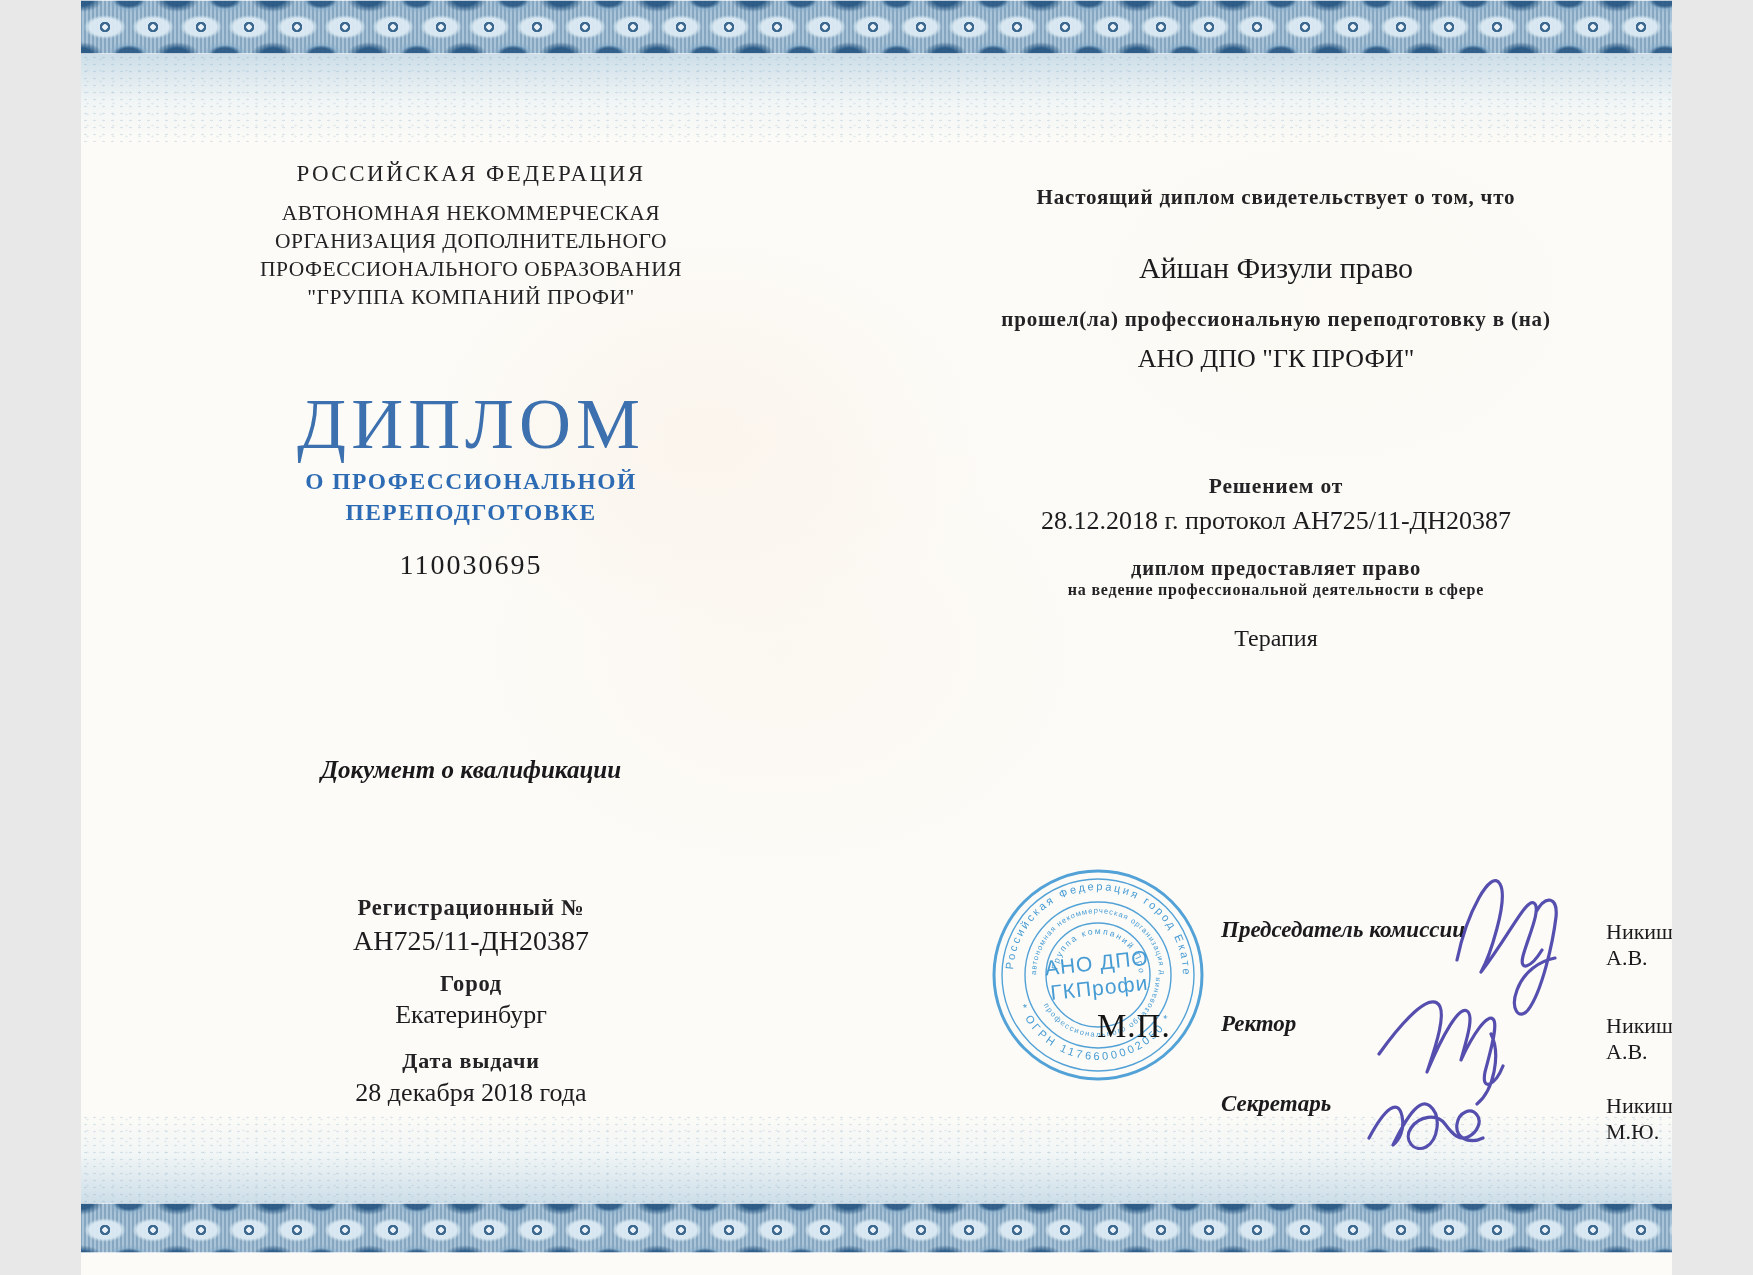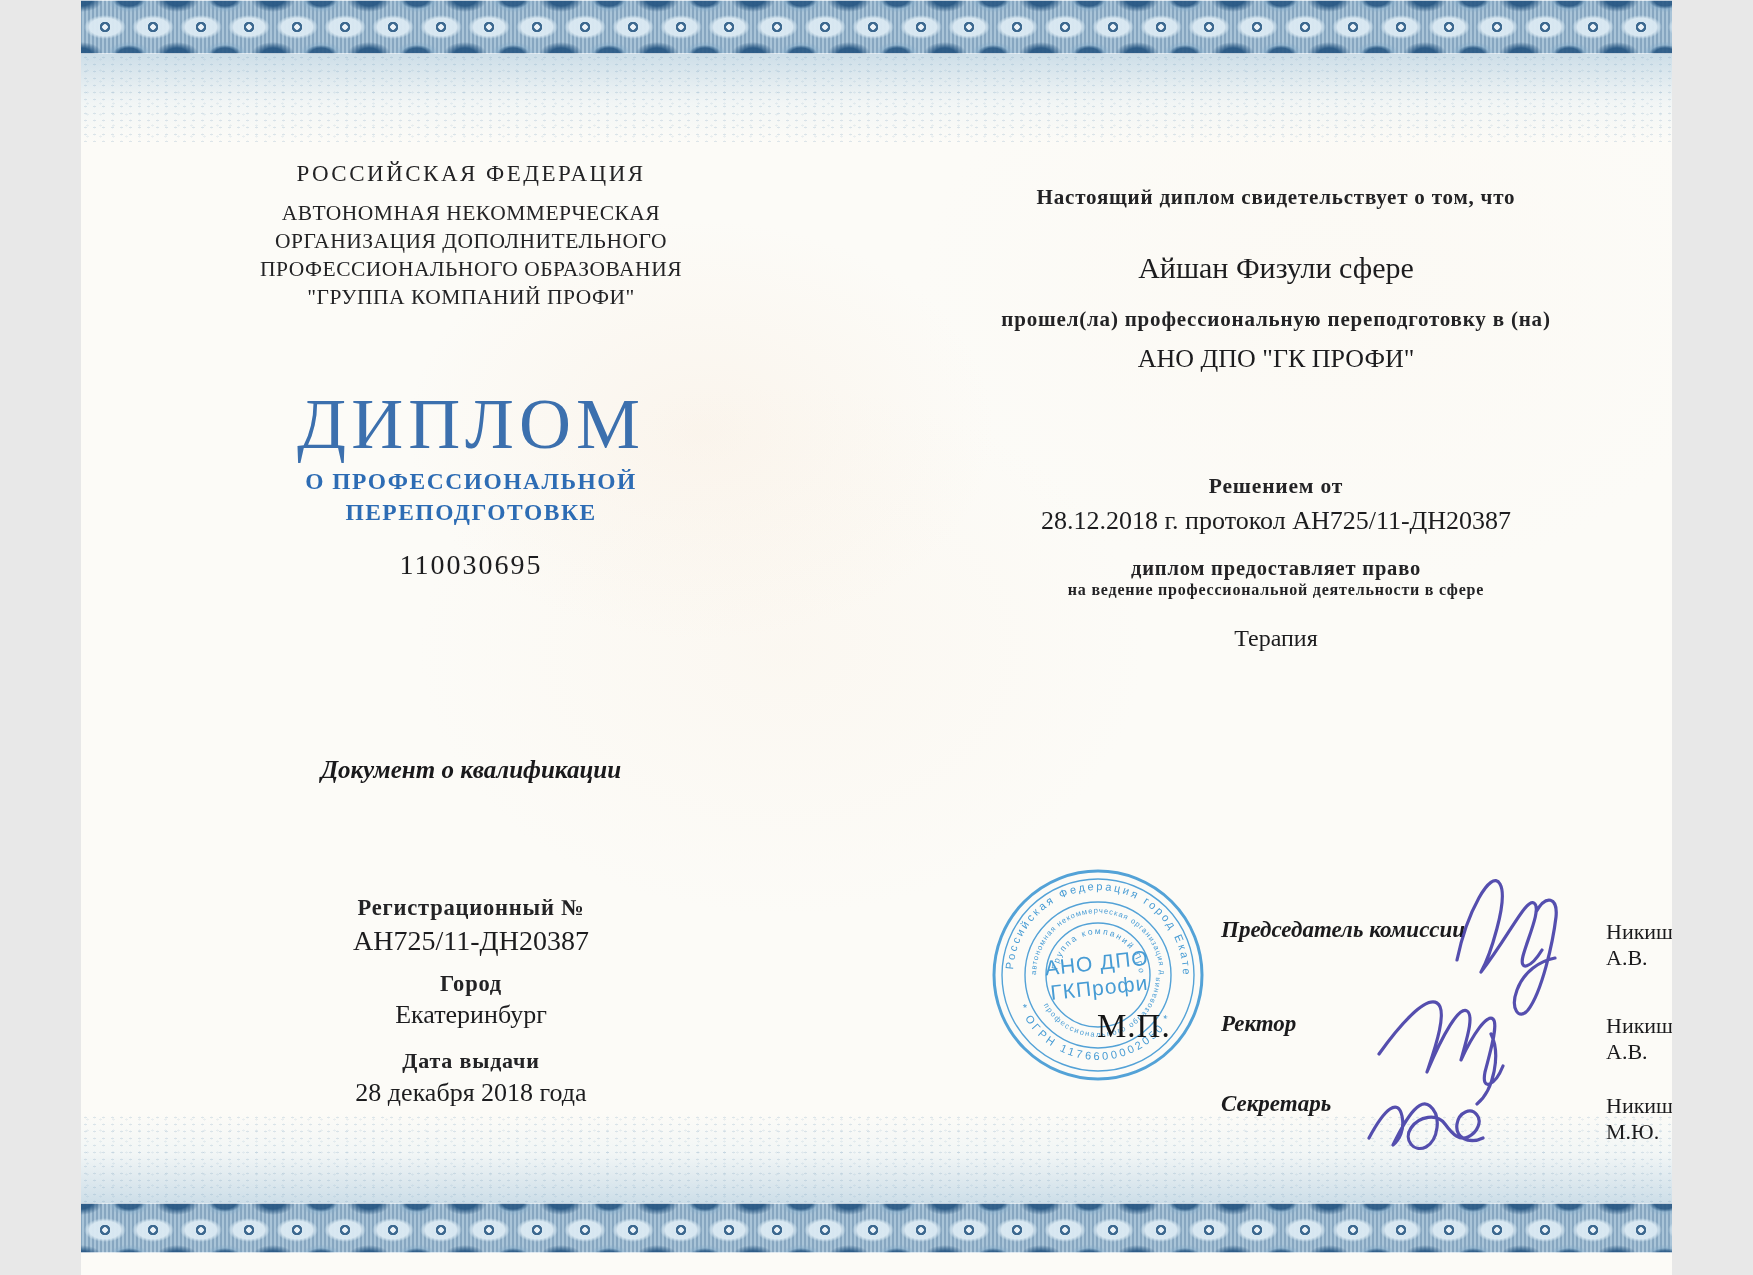--- a/index.html
+++ b/index.html
@@ -123,21 +123,21 @@
   <div id="qualification-note" class="abs c-left">Документ о квалификации</div>
 
   <div id="reg-label" class="abs c-left label-bold">Регистрационный №</div>
   <div id="reg-number" class="abs c-left">АН725/11-ДН20387</div>
   <div id="city-label" class="abs c-left label-bold">Город</div>
   <div id="city-value" class="abs c-left">Екатеринбург</div>
   <div id="date-label" class="abs c-left label-bold">Дата выдачи</div>
   <div id="date-value" class="abs c-left">28 декабря 2018 года</div>
 
   <div id="statement" class="abs c-right label-bold">Настоящий диплом свидетельствует о том, что</div>
-  <div id="holder-name" class="abs c-right">Айшан Физули сфере</div>
+  <div id="holder-name" class="abs c-right">Айшан Физули право</div>
   <div id="completed-text" class="abs c-right label-bold">прошел(ла) профессиональную переподготовку в (на)</div>
   <div id="institution" class="abs c-right">АНО ДПО "ГК ПРОФИ"</div>
   <div id="decision-label" class="abs c-right label-bold">Решением от</div>
   <div id="decision-value" class="abs c-right">28.12.2018 г. протокол АН725/11-ДН20387</div>
   <div id="grant-line1" class="abs c-right label-bold">диплом предоставляет право</div>
   <div id="grant-line2" class="abs c-right label-bold">на ведение профессиональной деятельности в сфере</div>
   <div id="field-value" class="abs c-right">Терапия</div>
 
   <svg id="stamp-svg" class="abs" width="250" height="250" viewBox="0 0 250 250">
     <defs>

